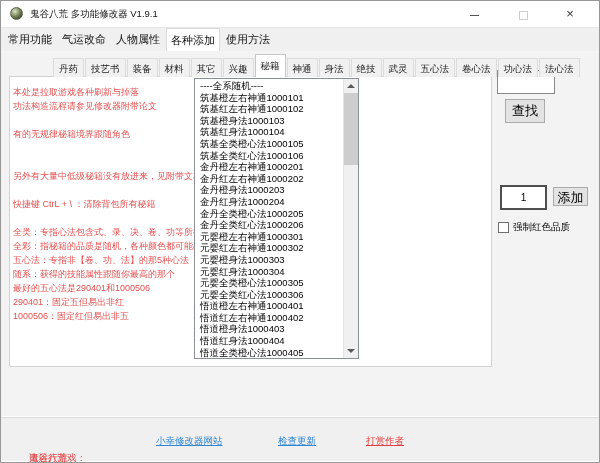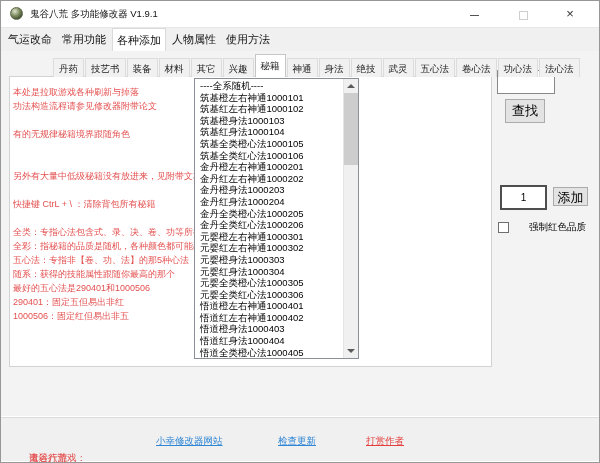--- a/index.html
+++ b/index.html
@@ -63,21 +63,21 @@
   .search-input { position:absolute; left:496px; top:69px; width:58px; height:24px;
                   border:1px solid #898989; background:#fff; font-size:10px; padding:0 3px; }
   .btn { position:absolute; background:#e3e3e3; border:1px solid #ababab; font-size:13px;
          color:#000; text-align:center; }
   .find-btn { left:504px; top:98px; width:40px; height:24px; line-height:22px; }
   .count-input { position:absolute; left:499px; top:184px; width:47px; height:25px;
                  border:2px solid #4e4e4e; background:#fff; font-size:10px; text-align:center; }
   .add-btn { left:552px; top:186px; width:35px; height:19px; line-height:20px; }
   .chk-row { position:absolute; left:497px; top:220px; display:flex; align-items:center; }
   .chk-box { width:11px; height:11px; background:#fff; border:1px solid #6f6f6f; }
-  .chk-label { font-size:9.5px; color:#000; margin-left:20px; white-space:nowrap; }
+  .chk-label { font-size:9.5px; color:#000; margin-left:4px; white-space:nowrap; }
 
   
   .help-text { position:absolute; left:8px; top:369px; font-size:9px; color:#2f86d5; white-space:nowrap; }
   .footer { position:absolute; left:0; right:0; bottom:1px; height:44px; background:#f0f0f0;
             border-top:1px solid #dcdcdc; }
   .footer span, .footer a { position:absolute; top:17px; font-size:9.5px; white-space:nowrap; }
   .run-status { left:28px; color:#e44848; }
   .website-link { left:155px; color:#2f86d5; text-decoration:underline;font-family:Liberation Mono, monospace; }
   .update-link { left:277px; color:#2f86d5; text-decoration:underline; }
   .donate-link { left:365px; color:#e43e3e; text-decoration:underline; }
@@ -89,24 +89,24 @@
 
   <div class="titlebar">
     <div class="app-icon"></div>
     <div class="title-text">鬼谷八荒 多功能修改器  V1.9.1</div>
     <div class="win-btn btn-min"><span class="bar"></span></div>
     <div class="win-btn btn-max"><span class="box"></span></div>
     <div class="win-btn btn-close">×</div>
   </div>
 
   <div class="menubar">
+    <div class="main-tab">常用功能</div>
     <div class="main-tab">气运改命</div>
-    <div class="main-tab">常用功能</div>
+    <div class="main-tab">人物属性</div>
     <div class="main-tab selected">各种添加</div>
-    <div class="main-tab">人物属性</div>
     <div class="main-tab">使用方法</div>
   </div>
 
   <div class="outer-page"></div>
 
   <div class="sub-tabs">
     <div class="sub-tab">丹药</div>
     <div class="sub-tab">技艺书</div>
     <div class="sub-tab">装备</div>
     <div class="sub-tab">材料</div>

